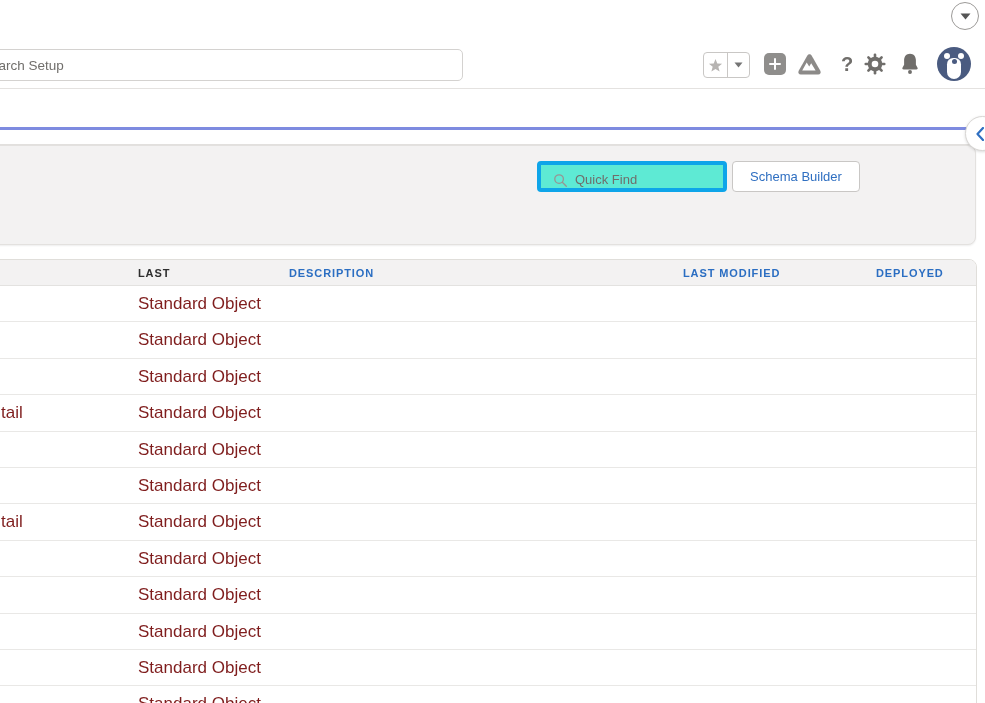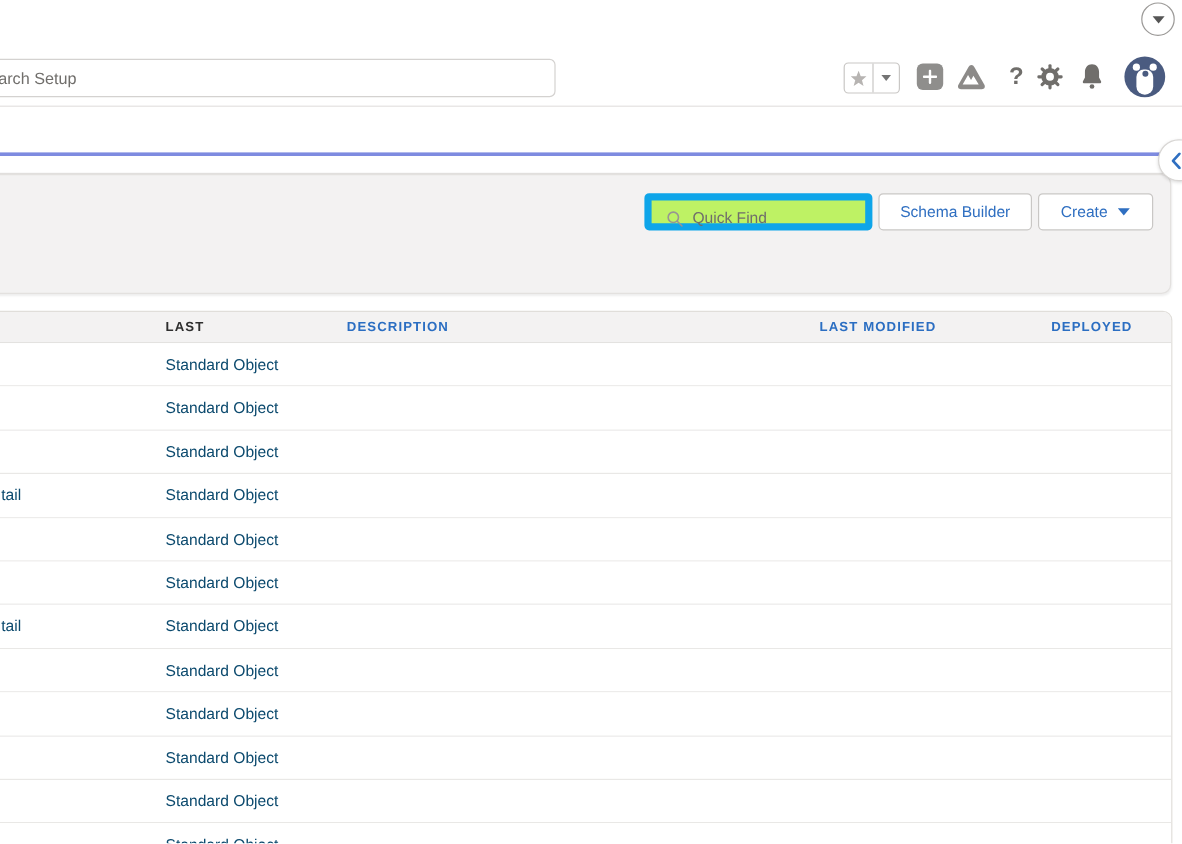--- a/index.html
+++ b/index.html
@@ -47,40 +47,40 @@
   .panel-toggle { position:absolute; left:965px; top:116px; width:35px; height:35px;
     background:#fff; border:1px solid #d8d6d4; border-radius:50%;
     box-shadow:0 1px 3px rgba(0,0,0,.15); z-index:7;
     display:flex; align-items:center; justify-content:flex-start; padding-left:10px; }
 
   
   .header-card { position:absolute; left:-20px; top:145px; width:996px; height:100px;
     background:#f3f2f2; border:1px solid #e3e1df; border-radius:8px;
     box-shadow:0 1px 2px rgba(0,0,0,.07); }
   .quick-find { position:absolute; left:556px; top:15px; width:190px; height:31px;
-    background:#bef264; border:6px solid #0ea5e9; border-radius:4px; }
+    background:#5eead4; border:4px solid #0ea5e9; border-radius:4px; }
   .quick-find .ph { position:absolute; left:34px; top:7px; font-size:13px; color:#706e6b; }
   .quick-find svg { position:absolute; left:12px; top:8px; }
   .btn { position:absolute; top:15px; height:31px; background:#fff; border:1px solid #c9c7c5;
     border-radius:4px; color:#2f6fc1; font-size:13px; display:flex; align-items:center;
     justify-content:center; gap:8px; cursor:pointer; }
   .btn-schema { left:751px; width:128px; }
   .btn-create { left:884px; width:96px; }
 
   
   .table-card { position:absolute; left:-20px; top:259px; width:997px; height:460px;
     background:#fff; border:1px solid #e0deda; border-radius:8px; overflow:hidden; }
   .thead { position:relative; height:26px; background:#f3f2f2; border-bottom:1px solid #e3e2e0; }
   .thead span { position:absolute; top:0; line-height:26px; font-size:11px; font-weight:bold;
     letter-spacing:0.9px; }
   .th-blue { color:#2b6ec2; cursor:pointer; }
   .th-dark { color:#2e2e2e; } .c-type { left:157px; } .c-desc { left:308px; }
   .c-mod { left:702px; } .c-dep { left:866px;margin-left:29px; }
   .trow { position:relative; height:36.4px; border-bottom:1px solid #e9e8e6; background:#fff; }
-  .trow span { position:absolute; top:0; line-height:36.4px; font-size:13px; color:#0c4a6e; white-space:nowrap; }
+  .trow span { position:absolute; top:0; line-height:36.4px; font-size:17px; color:#7f1d1d; white-space:nowrap; }
   .col-label { left:20px; } .col-type { left:157px; }
 </style>
 </head>
 <body>
 
 <div id="app">
 
   <div class="top-caret-circle">
     <svg width="11" height="7" viewBox="0 0 11 7">
       <path d="M0.5 0.5 L10.5 0.5 L5.5 6.5 Z" fill="#555"></path>
@@ -163,26 +163,20 @@
     <div class="quick-find">
       <svg width="15" height="15" viewBox="0 0 16 16">
         <circle cx="6.5" cy="6.5" r="4.6" fill="none" stroke="#979593" stroke-width="1.4"></circle>
         <line x1="10.2" y1="10.2" x2="14.2" y2="14.2" stroke="#979593" stroke-width="1.4" stroke-linecap="round"></line>
       </svg>
       <span class="ph">Quick Find</span>
     </div>
     <div class="btn btn-schema">
       <span>Schema Builder</span>
     </div>
-    <div class="btn btn-create">
-      <span>Create</span>
-      <svg width="11" height="7" viewBox="0 0 11 7">
-        <path d="M0.5 0.5 L10.5 0.5 L5.5 6.5 Z" fill="#2f6fc1"></path>
-      </svg>
-    </div>
   </div>
 
   <div class="table-card">
     <div class="thead">
       <span class="c-type th-dark">LAST</span>
       <span class="c-desc th-blue">DESCRIPTION</span>
       <span class="c-mod th-blue">LAST MODIFIED</span>
       <span class="c-dep th-blue">DEPLOYED</span>
     </div>
     <div>

